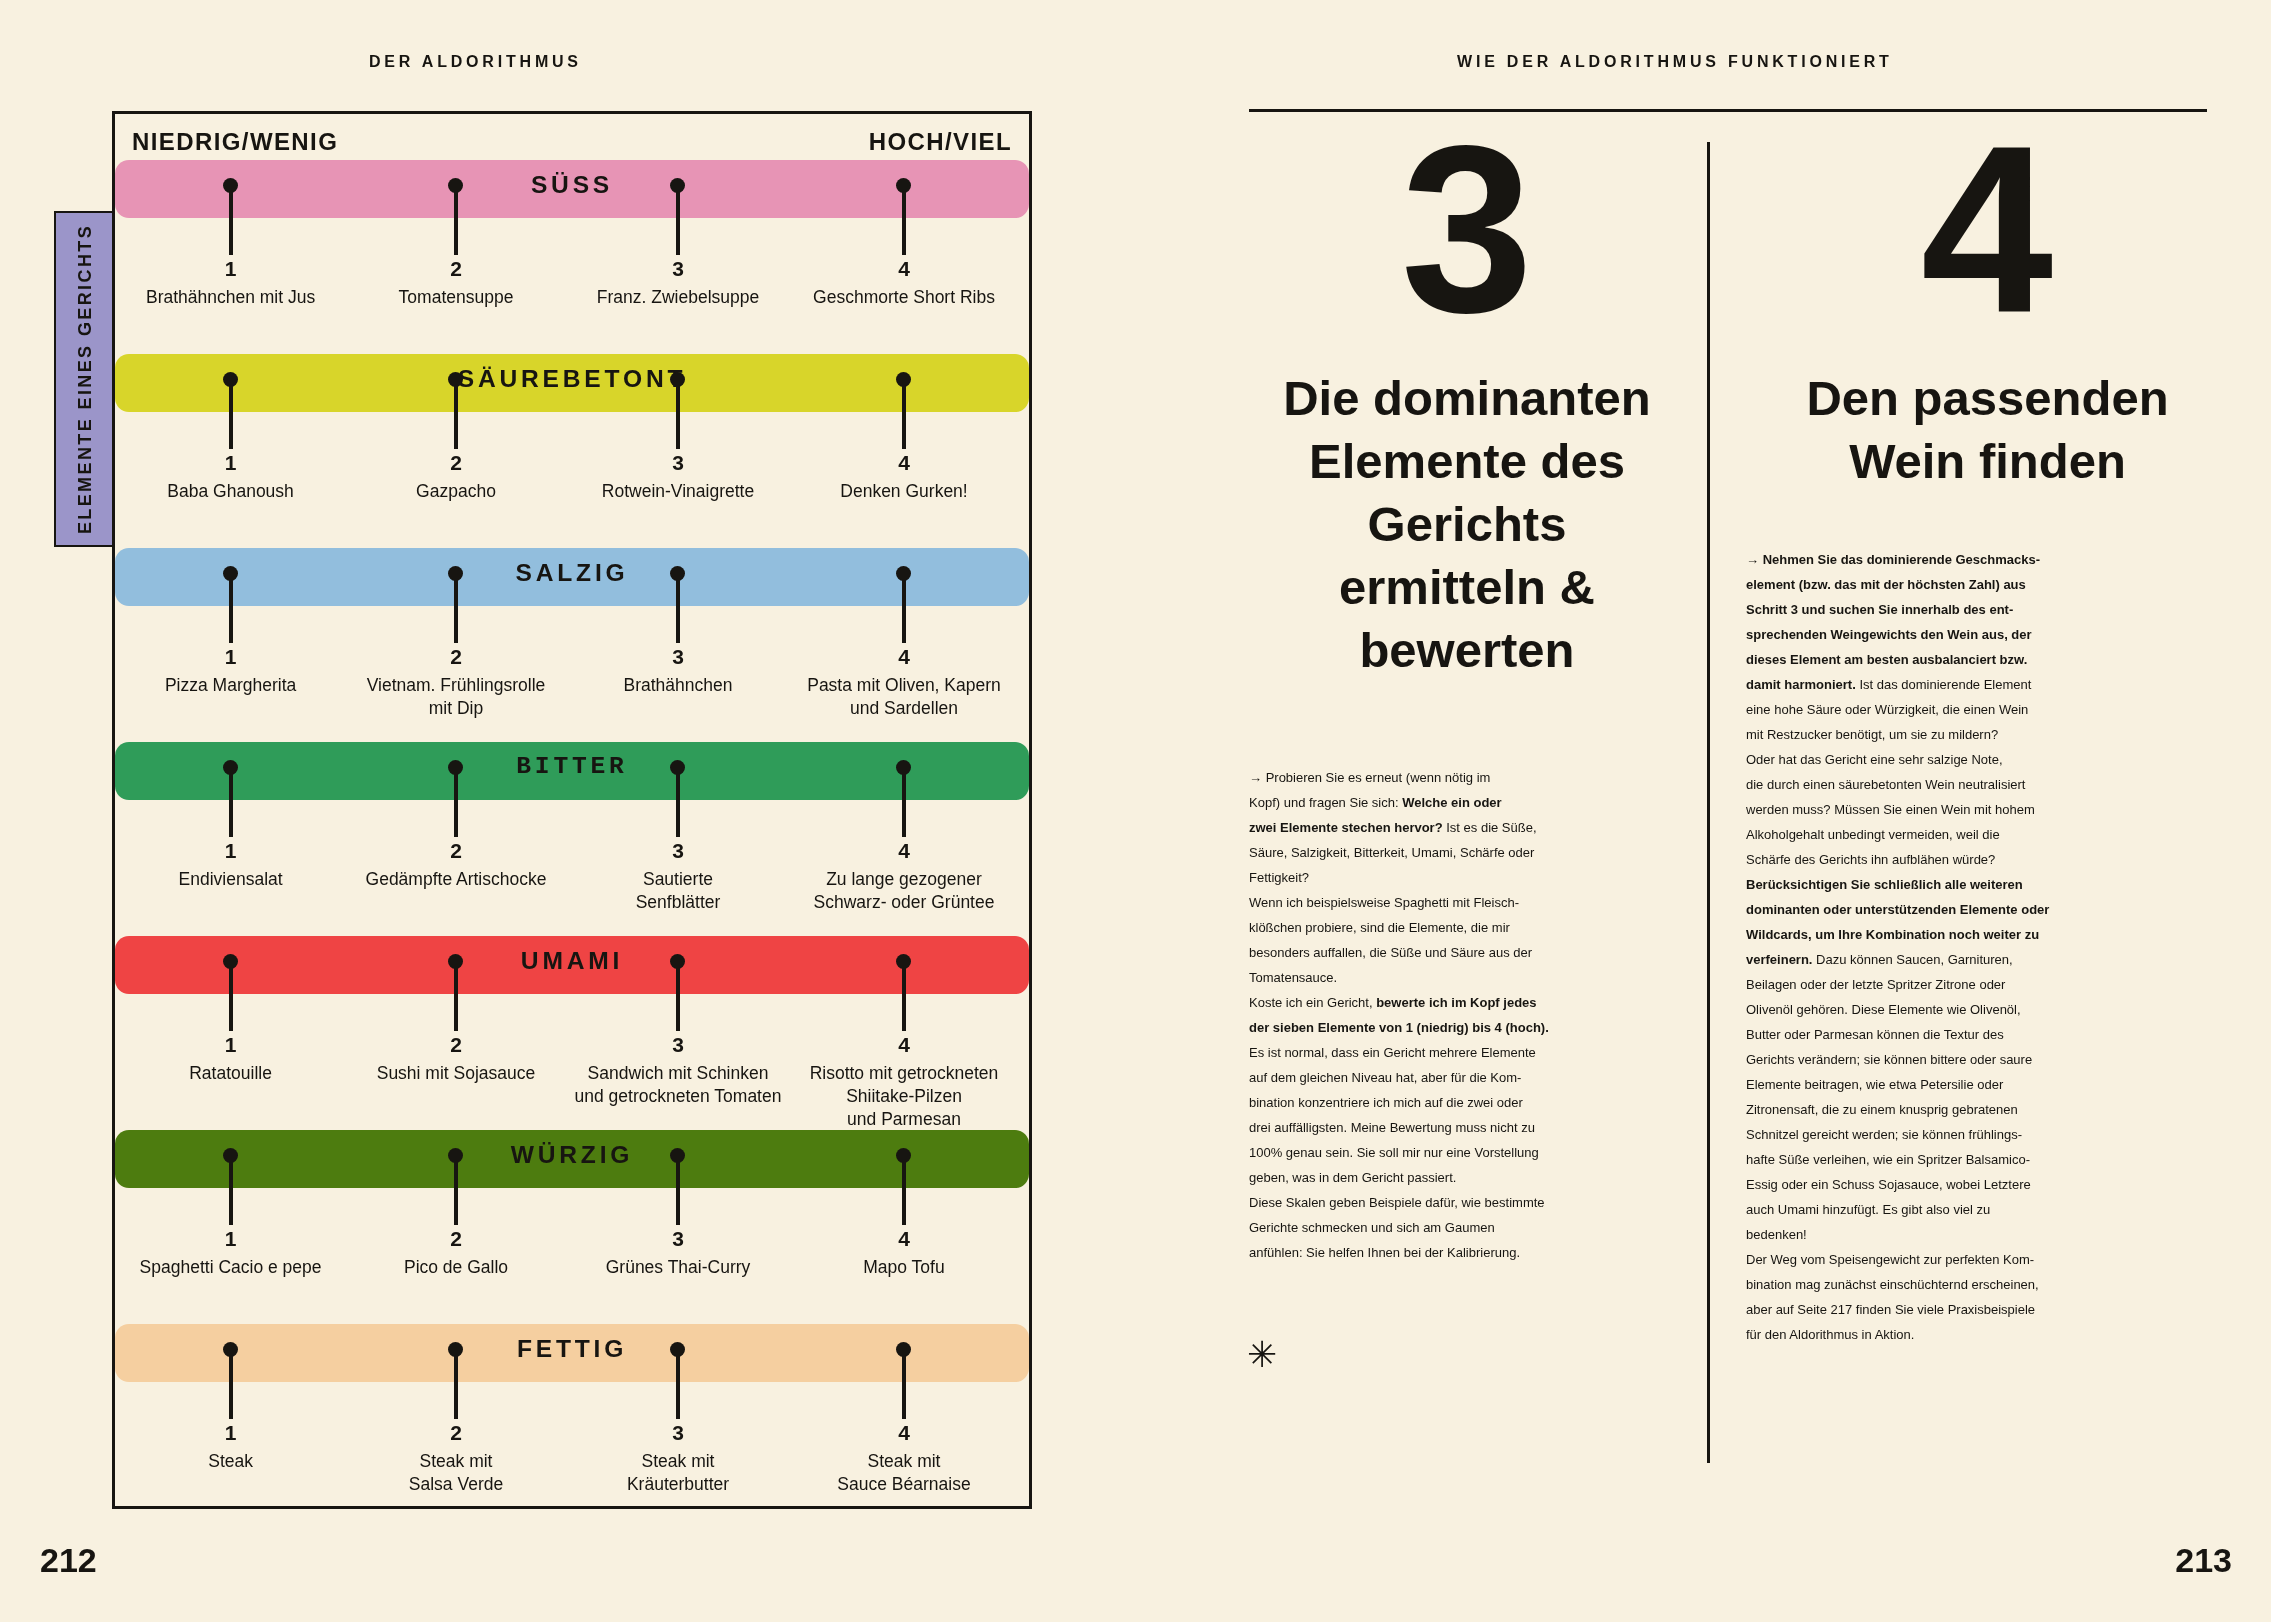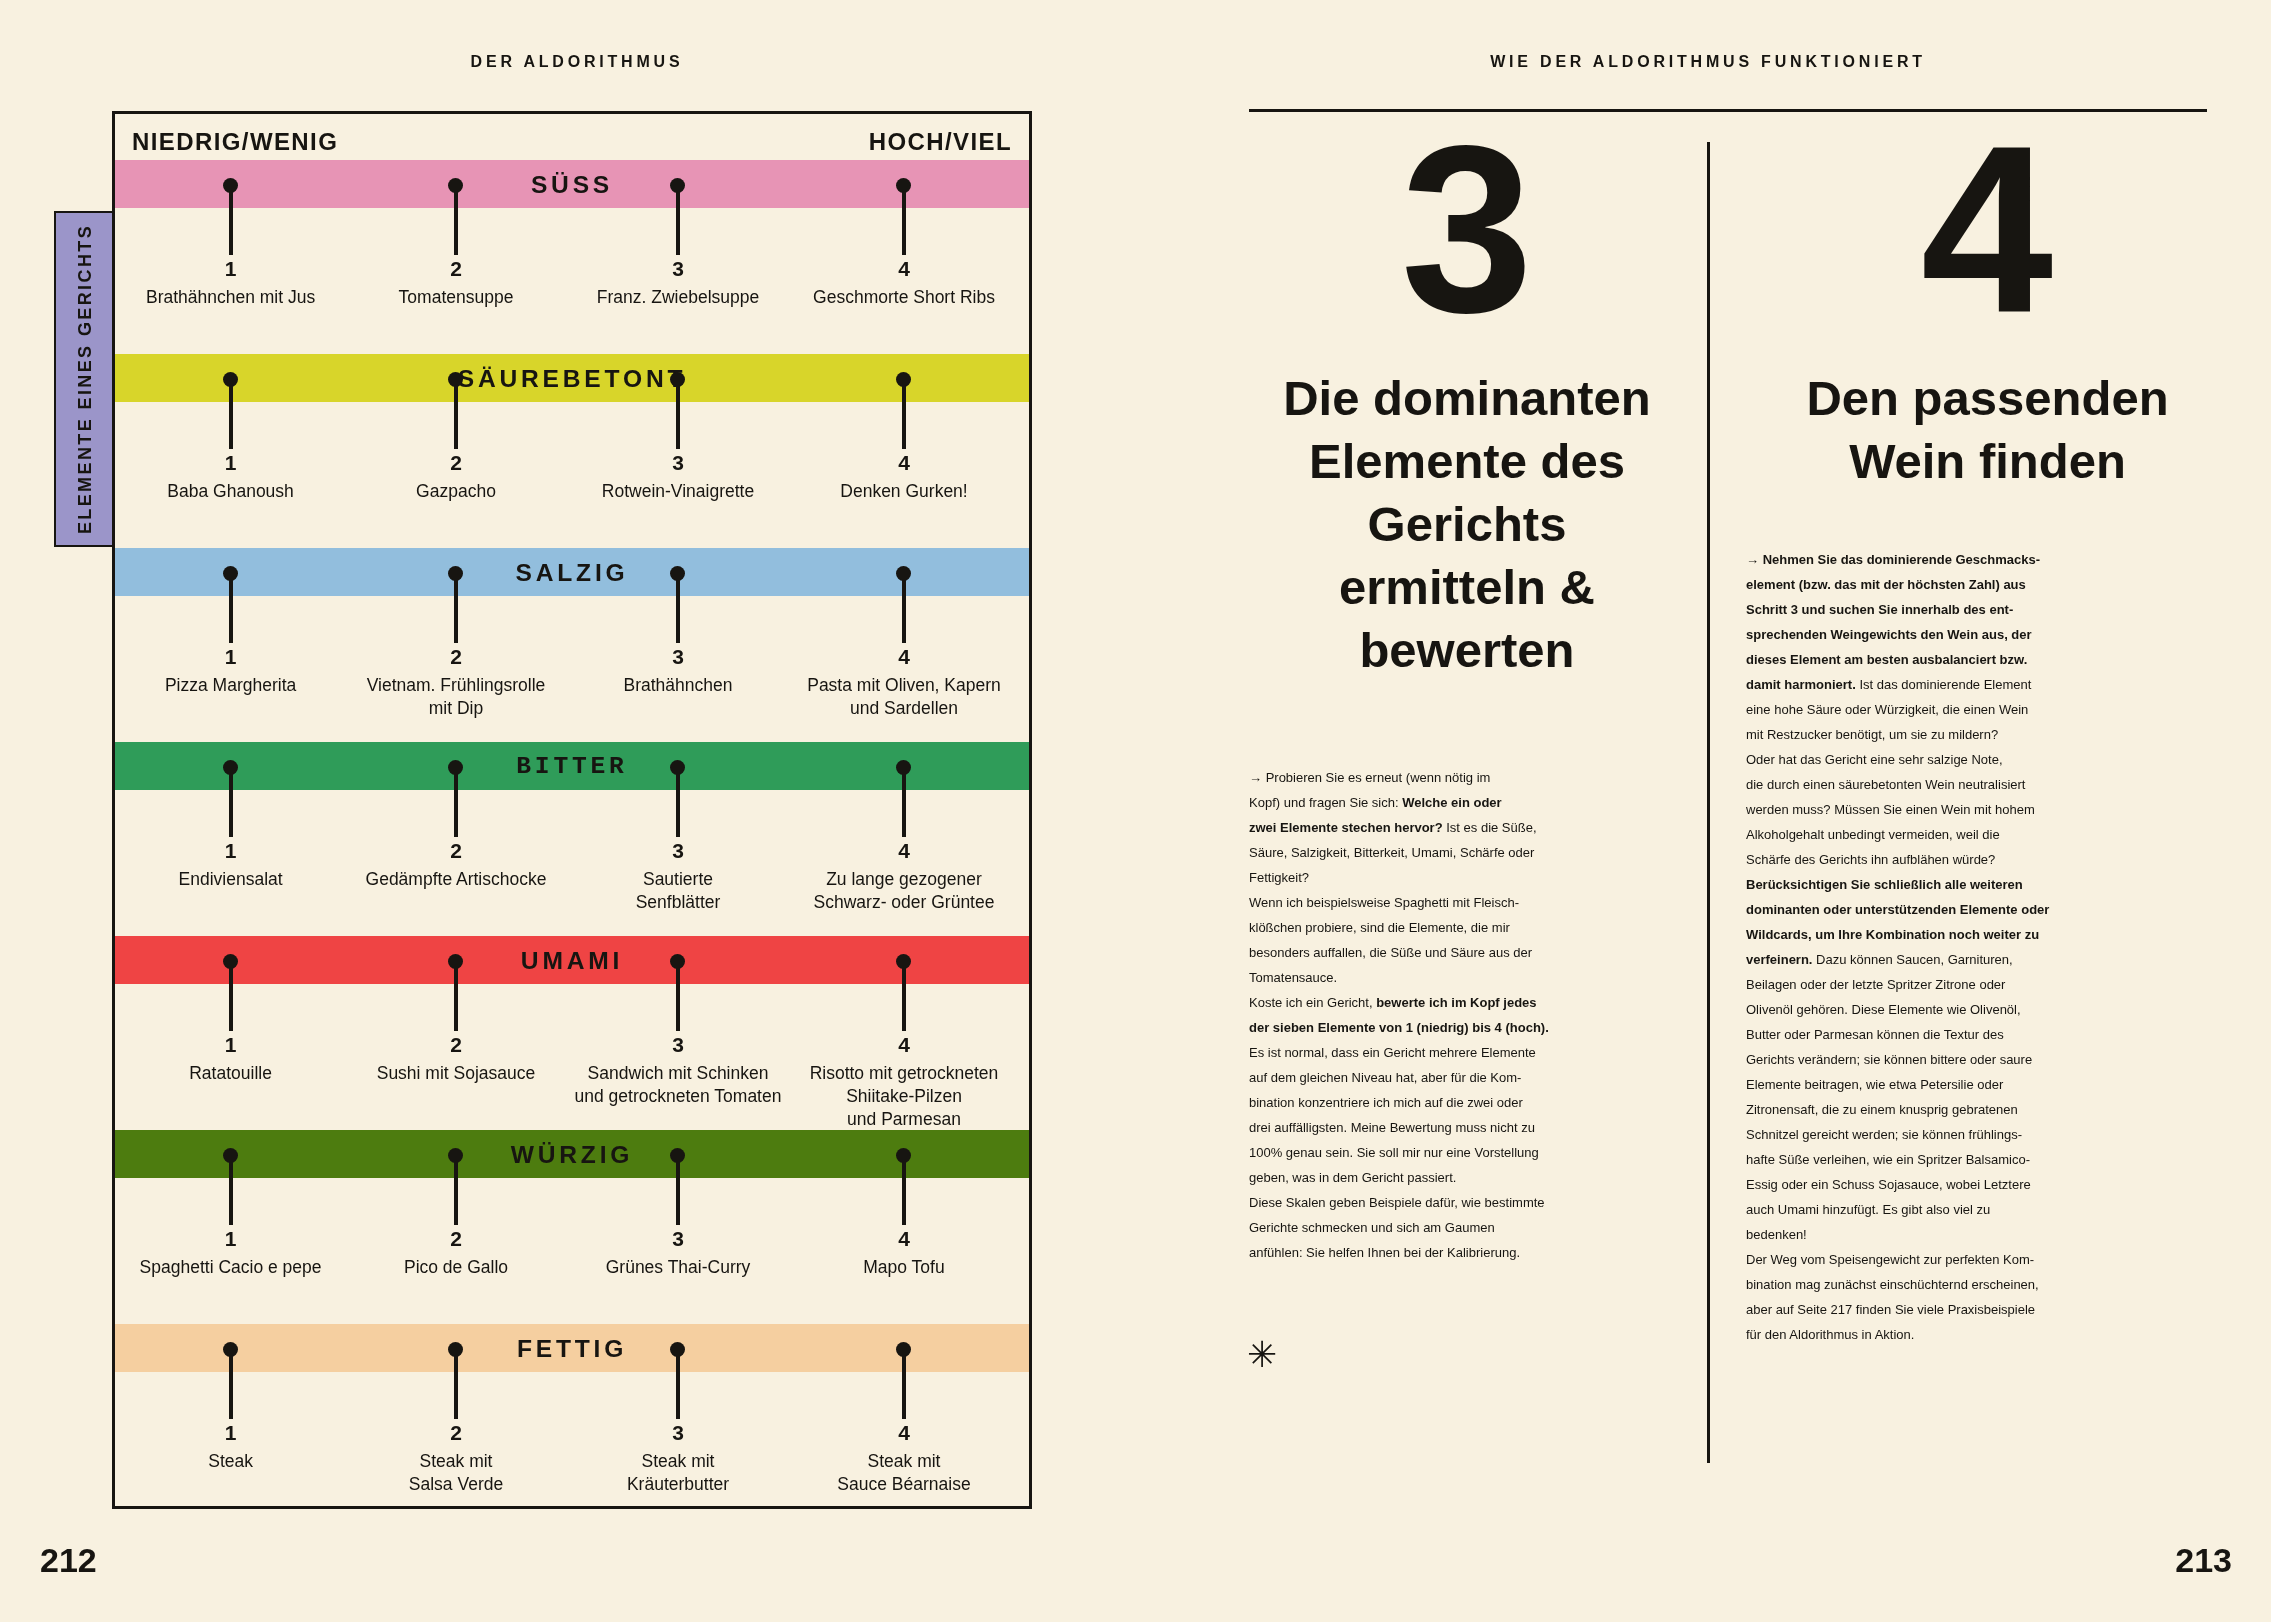--- a/index.html
+++ b/index.html
@@ -6,40 +6,40 @@
   html,body{margin:0;padding:0;}
   body{
     width:2271px;height:1622px;position:relative;
     background:#f8f1e0;color:#171511;
     font-family:"Liberation Sans","DejaVu Sans",sans-serif;
     overflow:hidden;
   }
   .spread{position:absolute;left:0;top:0;width:2271px;height:1622px;}
 
   
-  .pg-header{position:absolute;top:53px;font-size:16px;font-weight:bold;letter-spacing:3.8px;text-align:center;white-space:nowrap;}
+  .pg-header{position:absolute;top:53px;font-size:16px;font-weight:bold;letter-spacing:3.8px;white-space:nowrap;}
   .pg-header.left{left:369px;width:416px;}
   .pg-header.right{left:1457px;width:502px;}
 
   
   .pagenum{position:absolute;top:1541px;font-size:34px;font-weight:bold;}
   .pagenum.left{left:40px;}
   .pagenum.right{left:2156px;width:76px;text-align:right;}
 
   
   .chart-box{position:absolute;left:112px;top:111px;width:920px;height:1398px;border:3.8px solid #171511;box-sizing:border-box;}
   .axis-label{position:absolute;top:14px;font-size:24px;font-weight:bold;letter-spacing:1.4px;}
   .axis-label.low{left:17px;}
   .axis-label.high{right:17px;}
 
   .side-tab{position:absolute;left:54px;top:211px;width:61px;height:336px;border:2.8px solid #171511;box-sizing:border-box;}
   .side-tab-text{position:absolute;left:50%;top:50%;transform:translate(-50%,-50%) rotate(-90deg);white-space:nowrap;font-size:18px;font-weight:bold;letter-spacing:2.4px;}
 
   .crow{position:absolute;left:0;width:100%;height:194px;}
-  .band{position:absolute;left:0;top:0;width:100%;height:48px;}
+  .band{position:absolute;left:0;top:0;width:100%;height:58px;border-radius:14px;}
   .band-title{position:absolute;left:0;top:0;width:100%;text-align:center;line-height:50px;font-size:24.6px;font-weight:bold;letter-spacing:3.8px;}
   .item{position:absolute;top:0;width:218px;text-align:center;}
   .item.i1{left:6.6px;}  .item.i2{left:232px;}  .item.i3{left:454px;}  .item.i4{left:680px;}
   .dot{position:absolute;left:50%;top:18px;width:15px;height:15px;margin-left:-7.6px;border-radius:50%;background:#171511;}
   .stem{position:absolute;left:50%;top:25.6px;width:3.8px;height:69px;margin-left:-1.9px;background:#171511;}
   .num{position:absolute;left:0;top:97px;width:100%;font-size:21px;font-weight:bold;}
   .dish{position:absolute;left:0;top:126px;width:100%;font-size:17.5px;line-height:23px;white-space:pre-line;}
 
   
   .rule{position:absolute;left:1249px;top:109px;width:958px;height:2.8px;background:#171511;}

